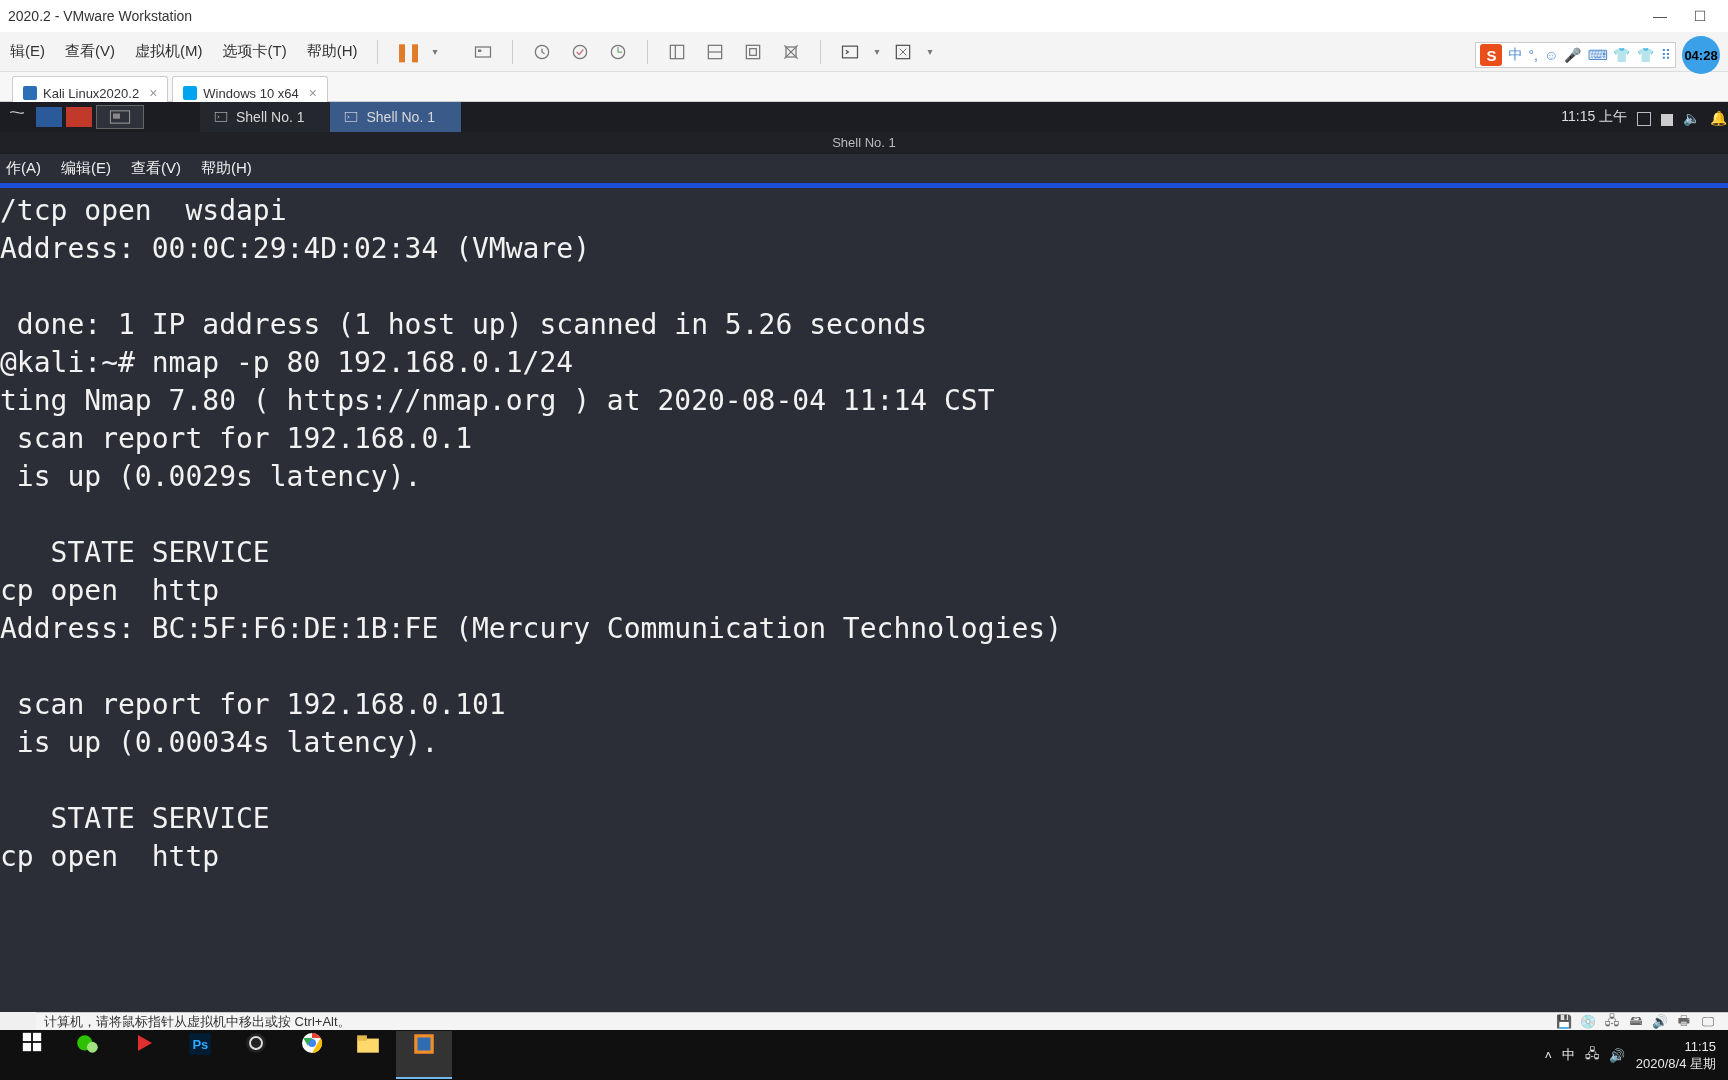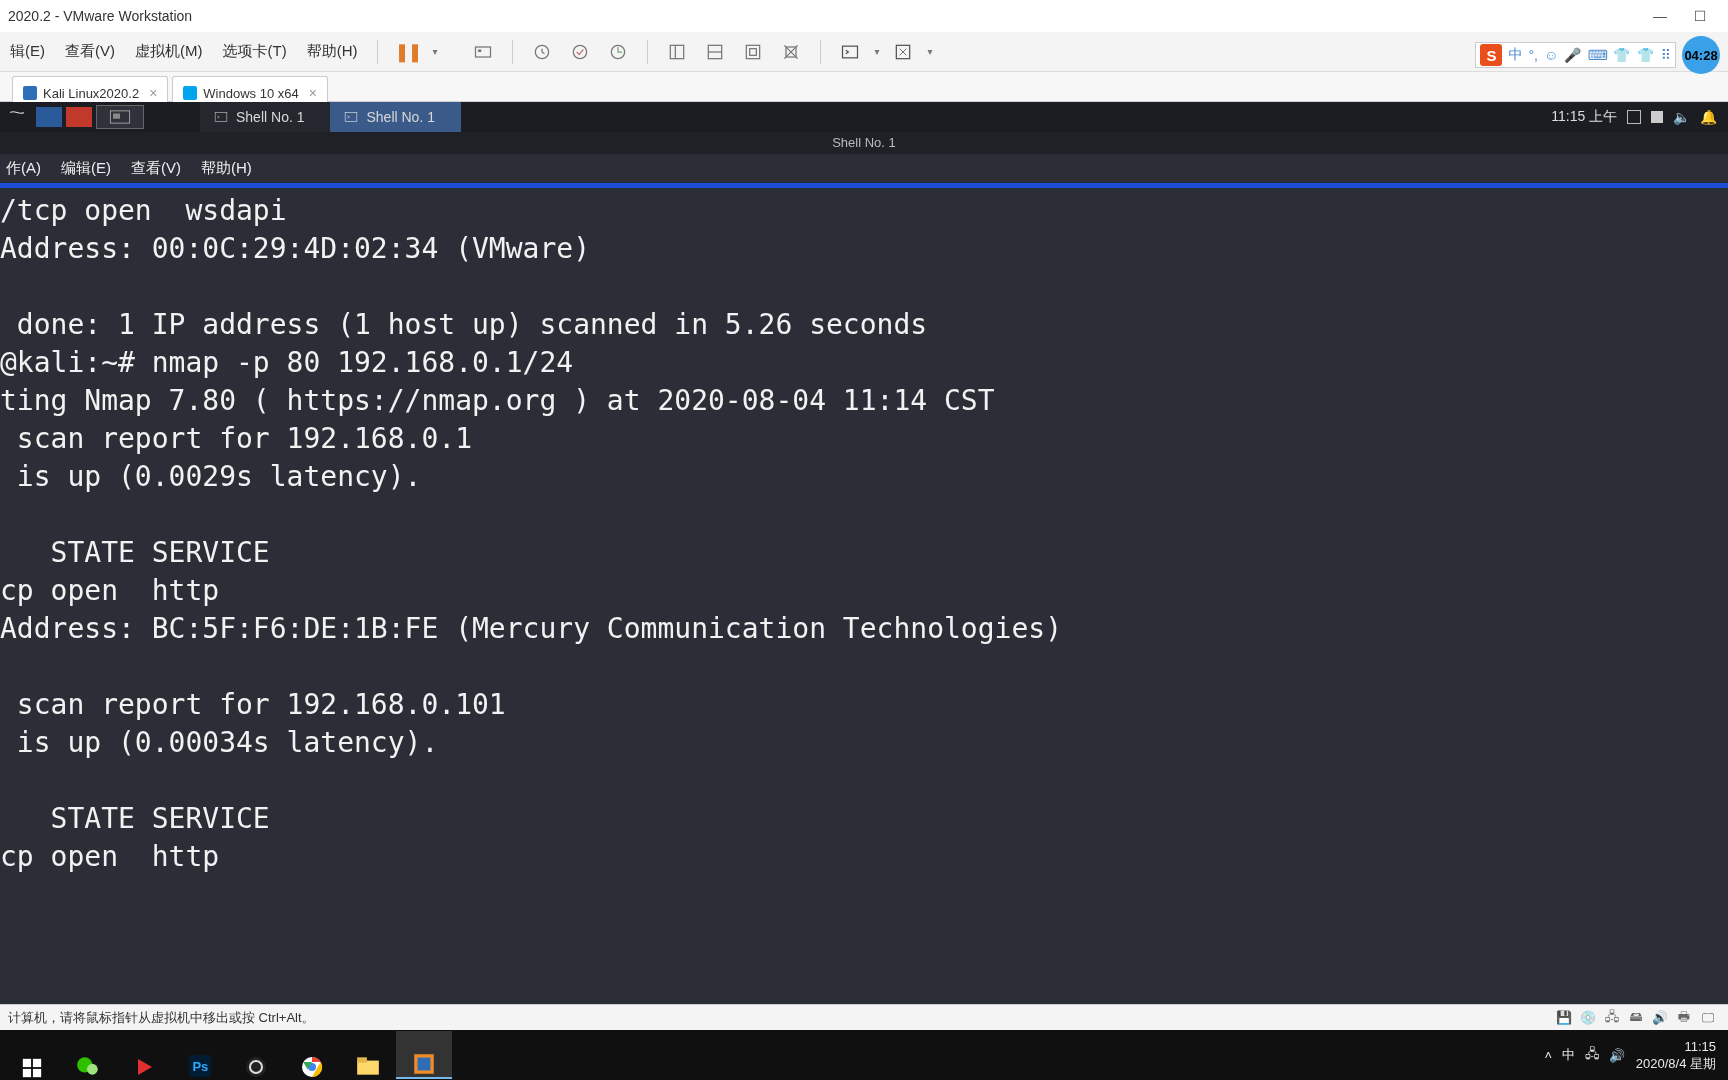--- a/index.html
+++ b/index.html
@@ -34,41 +34,41 @@
 
 .guest { flex: 1; background: #b91c1c; display: flex; flex-direction: column; color: #ddd; }
 
 
 .xfce-panel { height: 30px; background: #1b1d22; display: flex; align-items: center; font-size: 14px; color: #ddd; }
 .xfce-panel .pbtn { width: 30px; height: 24px; display: flex; align-items: center; justify-content: center; margin: 0 2px; }
 .xfce-panel .pbtn.boxed { border: 1px solid #666; background: #2f323a; }
 .xfce-panel .shell-tab { display: flex; align-items: center; gap: 8px; padding: 0 26px 0 14px; height: 30px; color: #d8d8d8; }
 .xfce-panel .shell-tab.active { background: #3a5a8a; }
 .xfce-panel .shell-tab.inactive { background: #25272e; }
-.xfce-panel .right { margin-left: auto; display: flex; align-items: center; gap: 10px; padding-right: 10px; font-size: 14px; }
+.xfce-panel .right { margin-left: auto; display: flex; align-items: flex-end; gap: 10px; font-size: 14px; }
 .sq-ic { width: 14px; height: 14px; border: 1px solid #bbb; }
 .sq-f { width: 12px; height: 12px; background: #ccc; }
 
 
 .term-title { height: 22px; background: #1f2127; text-align: center; font-size: 13px; color: #bbb; line-height: 22px; }
 
 
 .term-menu { height: 34px; background: #2b2e36; display: flex; align-items: center; gap: 20px; padding: 0 6px; font-size: 15px; color: #eee; border-bottom: 5px solid #1d4ed8; }
 
 
 .term-body { flex: 1; background: #2b2e36; color: #f2f2f2; font-family: "DejaVu Sans Mono", Consolas, monospace; font-size: 28px; line-height: 38px; padding: 4px 0 0 0; white-space: pre; overflow: hidden; }
 
 
-.vmw-status { height: 26px; background: #f4f4f4; border-top: 1px solid #ccc; display: flex; align-items: center; font-size: 13px; color: #333; padding: 0 8px; }
+.vmw-status { height: 18px; background: #f4f4f4; border-top: 1px solid #ccc; display: flex; align-items: center; font-size: 13px; color: #333; padding: 0 8px; margin-left: 36px; }
 .vmw-status .spacer { flex: 1; }
 .vmw-status .sicon { width: 20px; height: 16px; margin: 0 2px; color: #666; display: inline-flex; align-items: center; justify-content: center; }
 
 
 .win-tb { height: 50px; background: #101010; display: flex; align-items: center; padding: 0 4px; color: #e8e8e8; }
-.win-tb .tbi { width: 56px; height: 48px; display: flex; align-items: flex-end; justify-content: center; }
+.win-tb .tbi { width: 56px; height: 48px; display: flex; align-items: flex-start; justify-content: center; }
 .win-tb .tbi.active { background: #333; border-bottom: 2px solid #76b9ed; }
 .win-tb .right { margin-left: auto; display: flex; align-items: center; gap: 10px; padding-right: 8px; font-size: 13px; }
 .win-tb .clock { text-align: right; line-height: 17px; font-size: 13px; }
 svg { display: block; }
 </style>
 </head>
 <body>
 
 <div class="vmw-title">
   <span>2020.2 - VMware Workstation</span>

